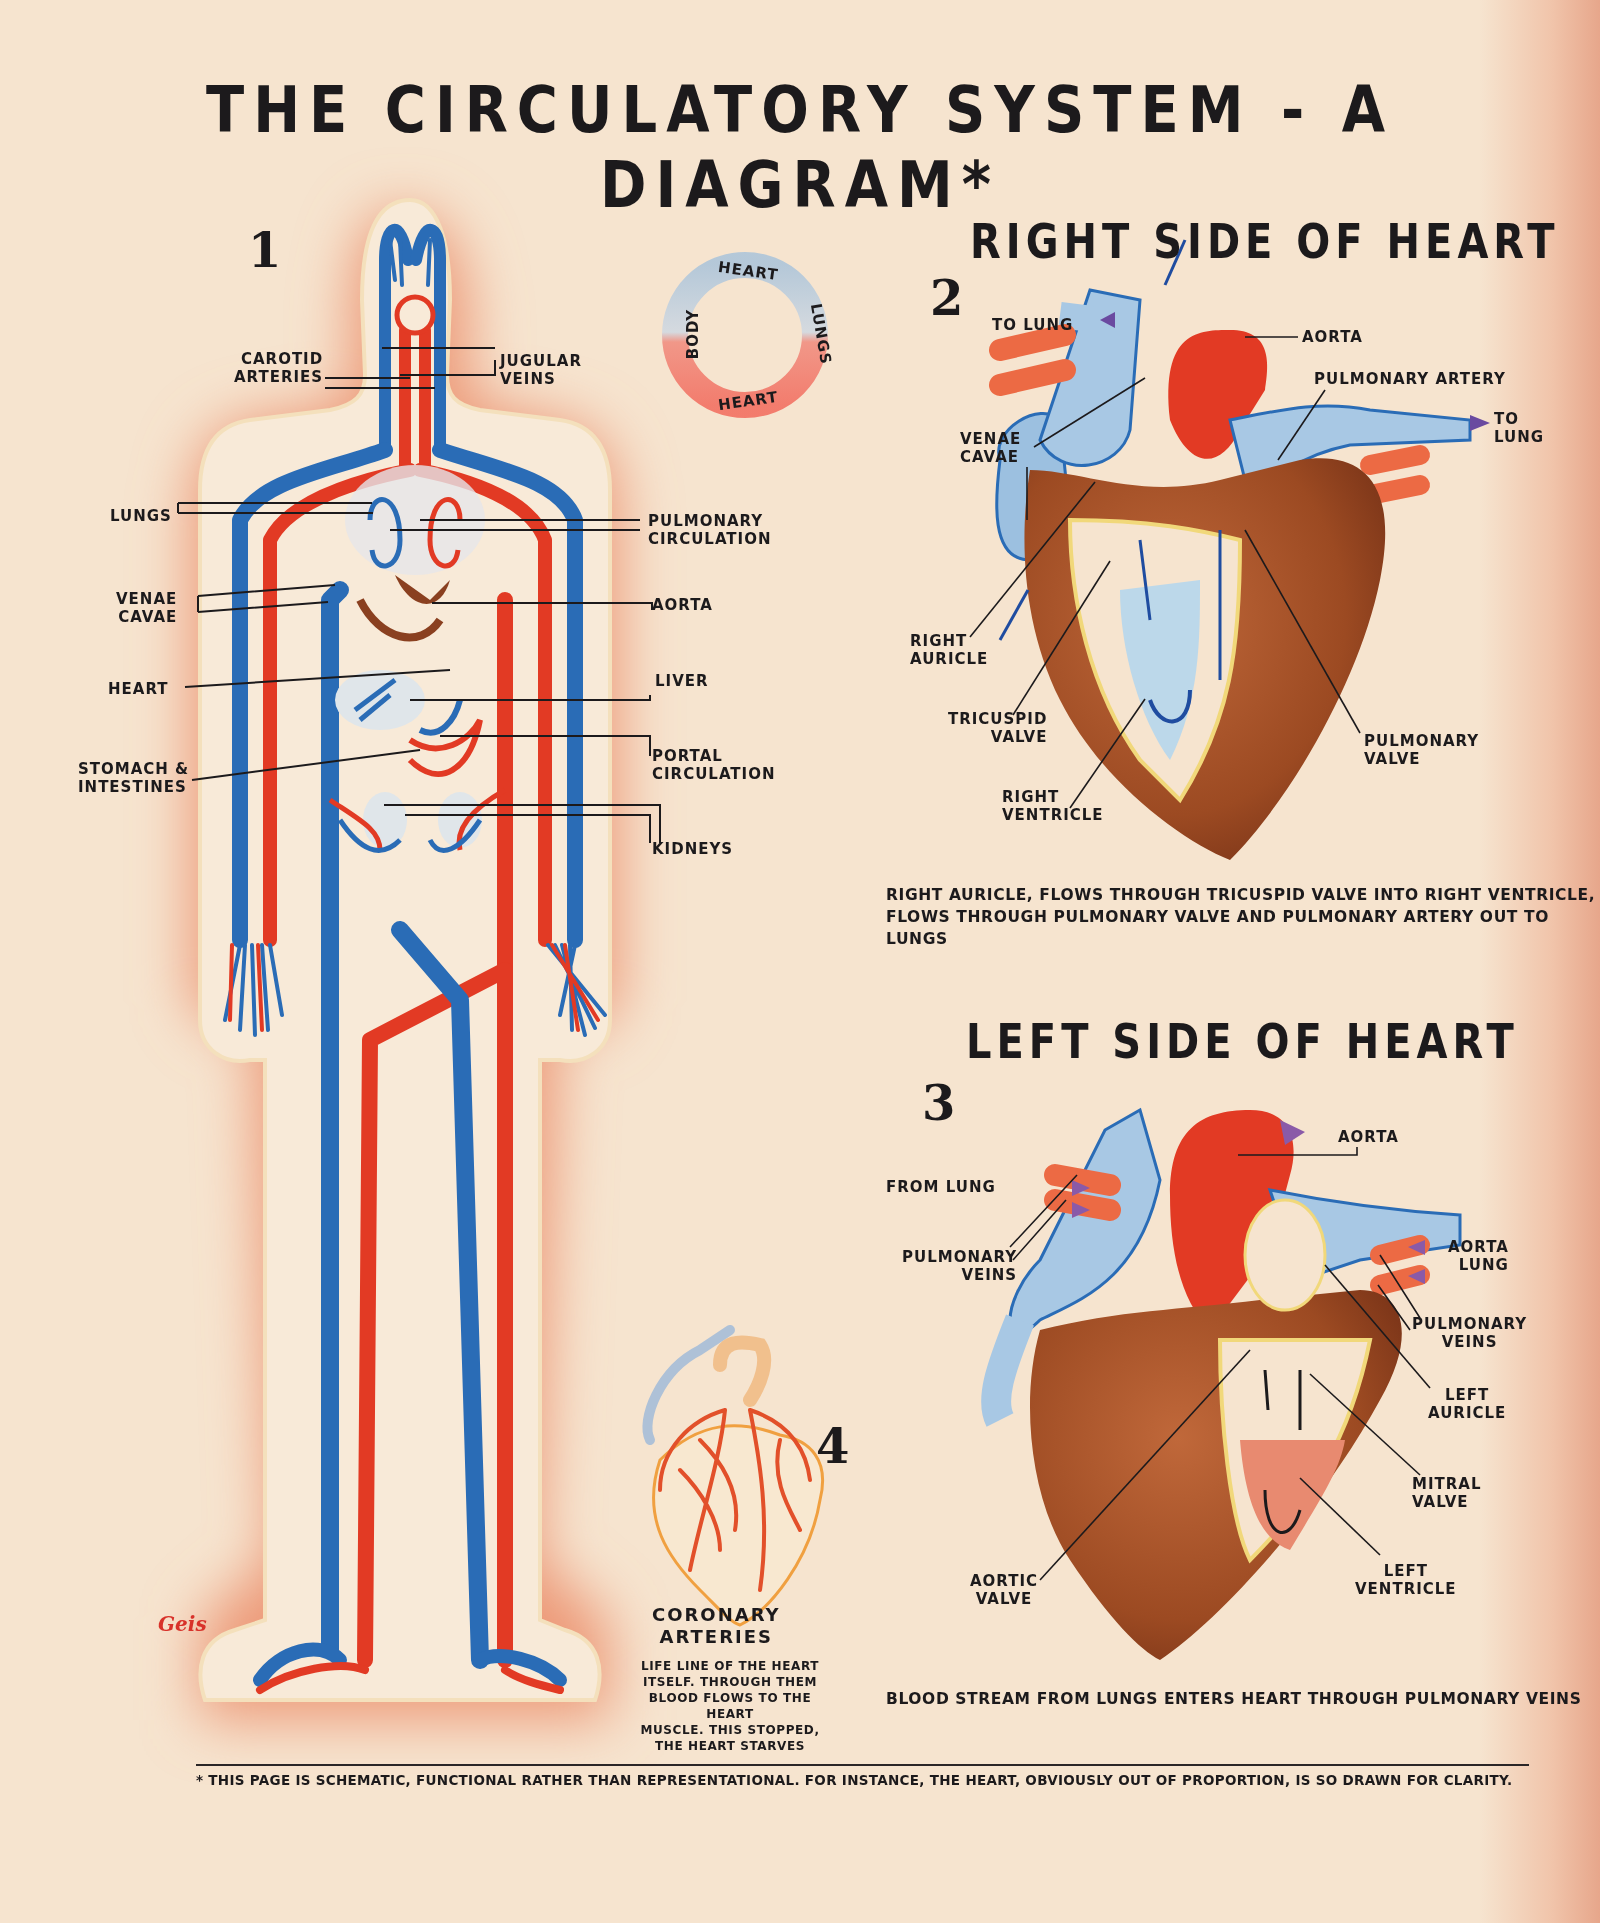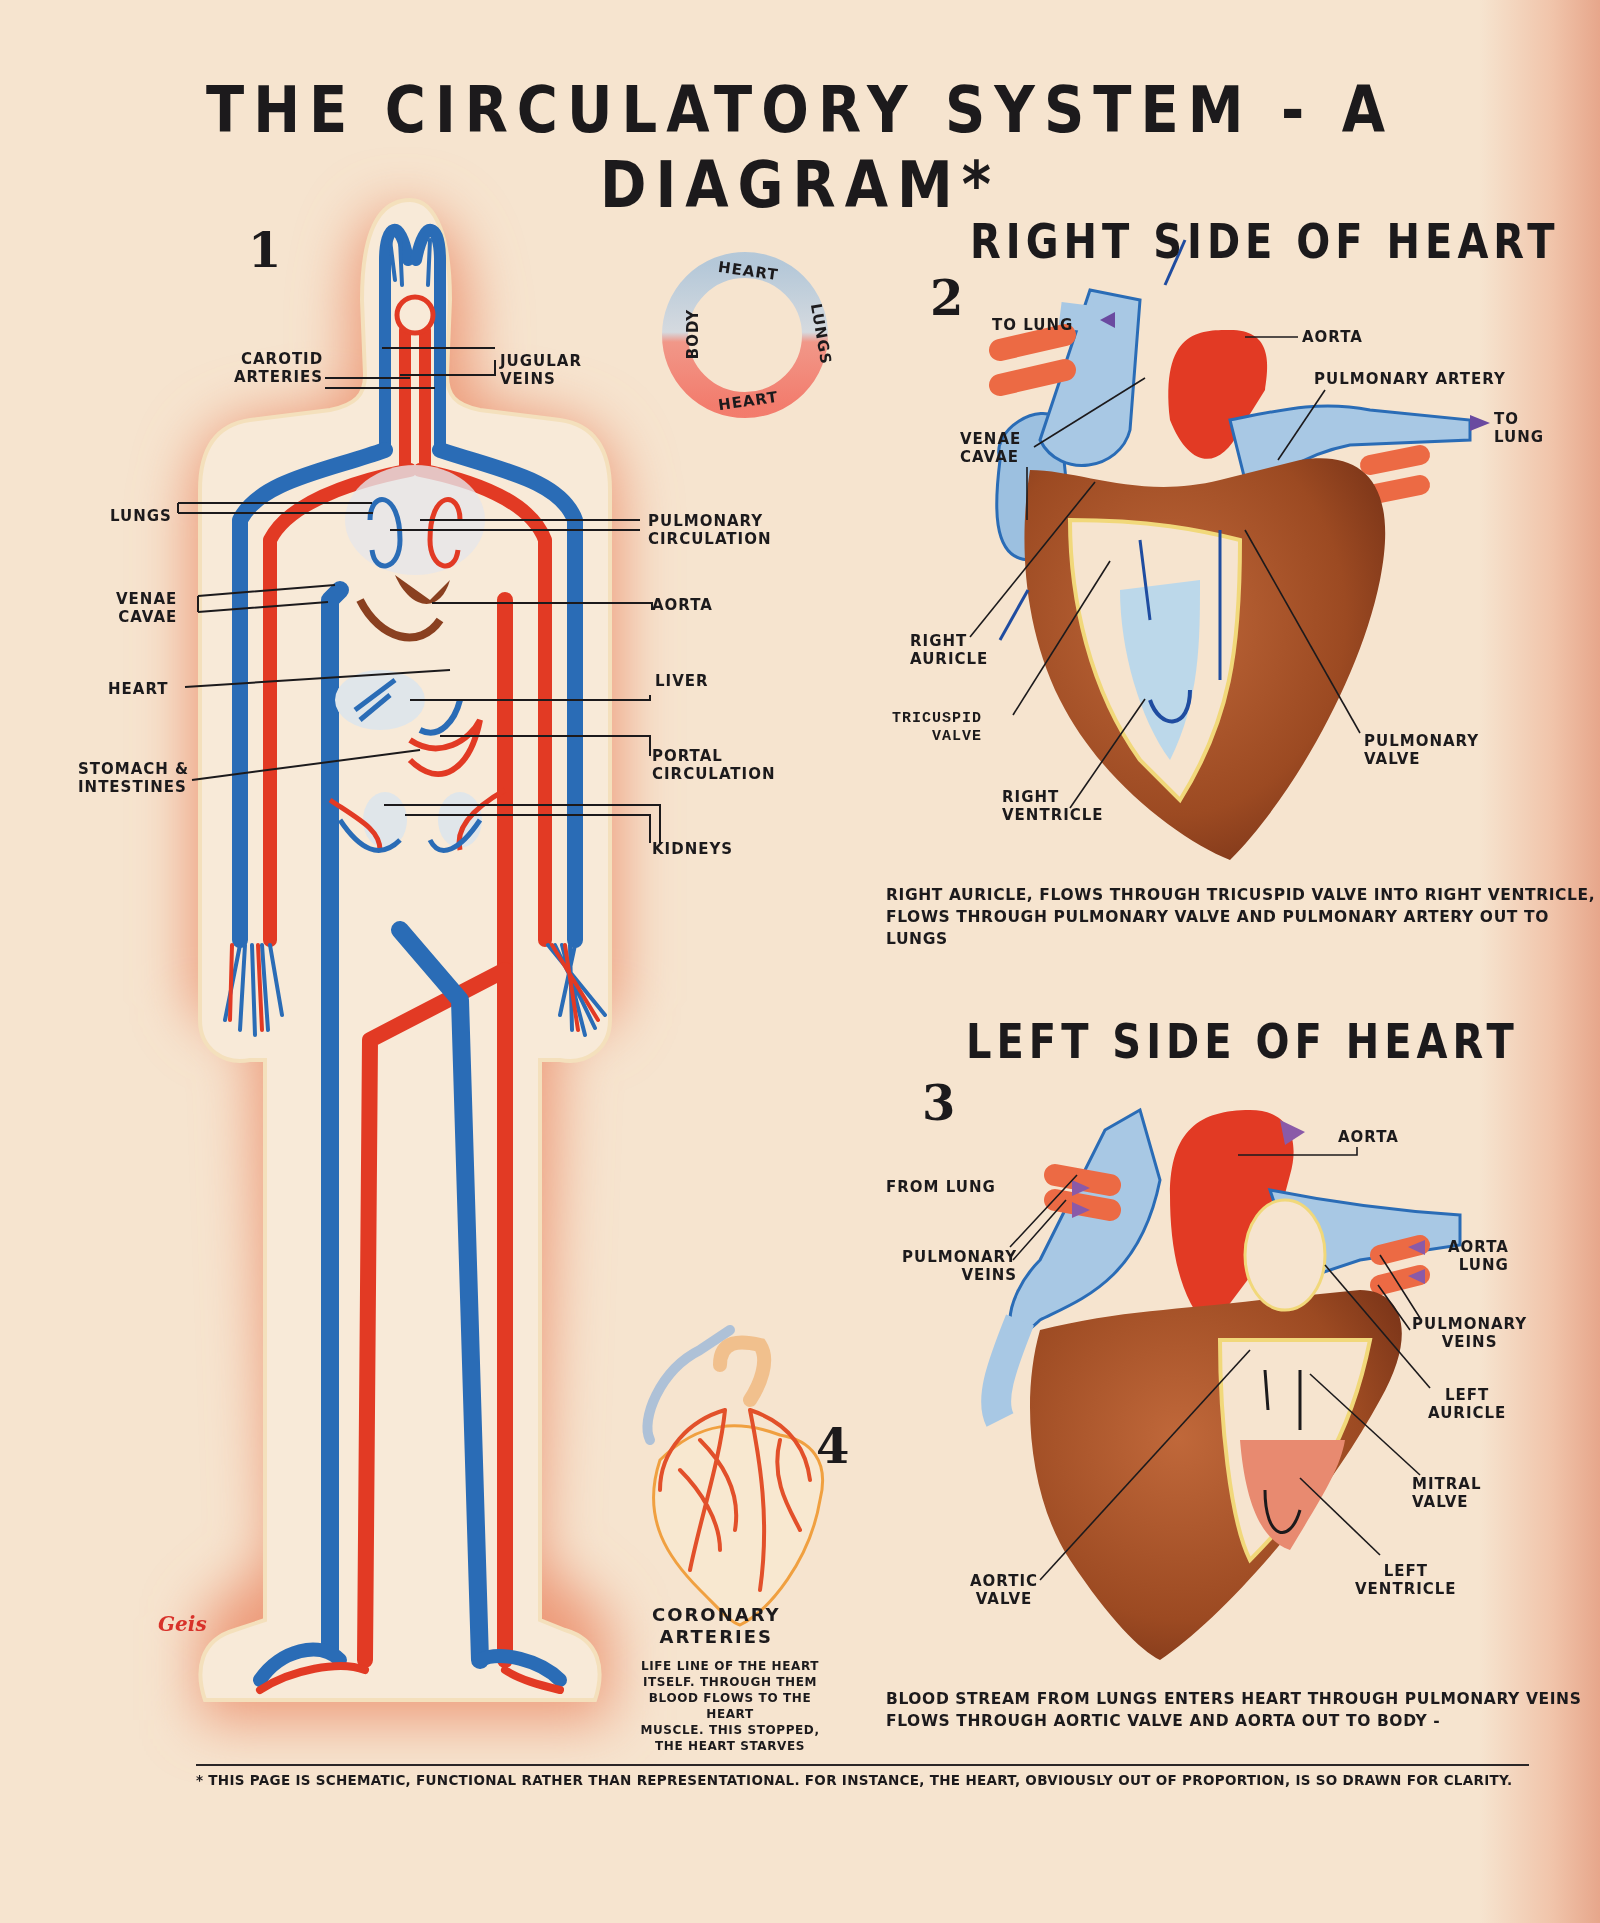--- a/index.html
+++ b/index.html
@@ -213,21 +213,21 @@
 <div class="num" style="left:930px;top:270px;">2</div>
 <div class="lbl" style="left:992px;top:316px;">TO LUNG</div>
 <div class="lbl" style="left:1302px;top:328px;">AORTA</div>
 <div class="lbl" style="left:1314px;top:370px;">PULMONARY ARTERY</div>
 <div class="lbl" style="left:1494px;top:410px;">TO
 LUNG</div>
 <div class="lbl" style="left:960px;top:430px;">VENAE
 CAVAE</div>
 <div class="lbl" style="left:910px;top:632px;">RIGHT
 AURICLE</div>
-<div class="lbl" style="left:892px;top:710px;text-align:right;font-family:Liberation Mono, monospace;">TRICUSPID
+<div class="lbl" style="left:948px;top:710px;text-align:right;">TRICUSPID
 VALVE</div>
 <div class="lbl" style="left:1002px;top:788px;">RIGHT
 VENTRICLE</div>
 <div class="lbl" style="left:1364px;top:732px;">PULMONARY
 VALVE</div>
 <div class="para" style="left:886px;top:884px;">
   <div>RIGHT AURICLE, FLOWS THROUGH TRICUSPID VALVE INTO RIGHT VENTRICLE,</div>
   <div>FLOWS THROUGH PULMONARY VALVE AND PULMONARY ARTERY OUT TO LUNGS</div>
 </div>
 
@@ -244,21 +244,20 @@
 <div class="lbl" style="left:1428px;top:1386px;text-align:center;">LEFT
 AURICLE</div>
 <div class="lbl" style="left:1412px;top:1475px;">MITRAL
 VALVE</div>
 <div class="lbl" style="left:970px;top:1572px;text-align:center;">AORTIC
 VALVE</div>
 <div class="lbl" style="left:1355px;top:1562px;text-align:center;">LEFT
 VENTRICLE</div>
 <div class="para" style="left:886px;top:1688px;">
   <div>BLOOD STREAM FROM LUNGS ENTERS HEART THROUGH PULMONARY VEINS</div>
-  <div>FLOWS THROUGH AORTIC VALVE AND AORTA OUT TO BODY -</div>
 </div>
 
 <div class="num" style="left:816px;top:1418px;">4</div>
 <div class="lbl" style="left:652px;top:1604px;font-size:18px;line-height:22px;text-align:center;letter-spacing:2px;">CORONARY
 ARTERIES</div>
 <div class="para" style="left:632px;top:1658px;font-size:12px;line-height:16px;text-align:center;width:196px;">
   <div>LIFE LINE OF THE HEART</div>
   <div>ITSELF. THROUGH THEM</div>
   <div>BLOOD FLOWS TO THE HEART</div>
   <div>MUSCLE. THIS STOPPED,</div>

